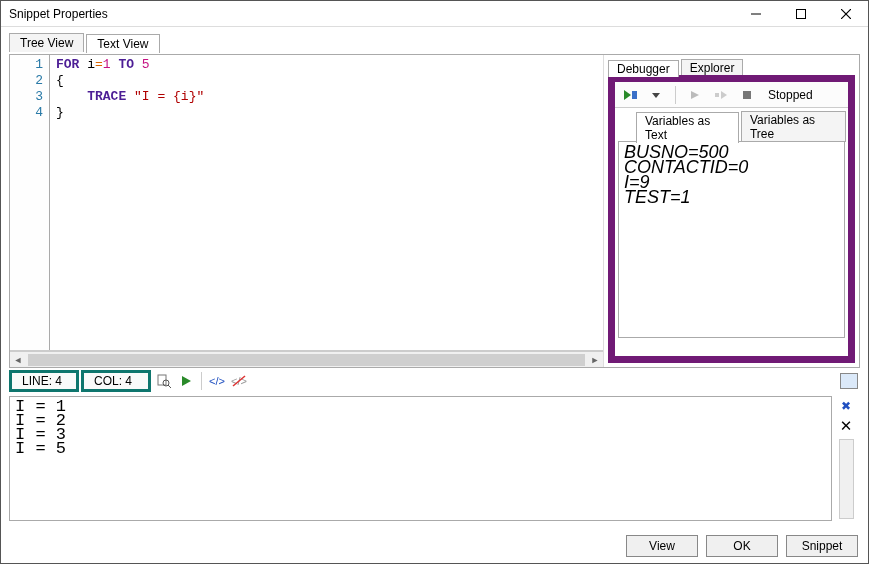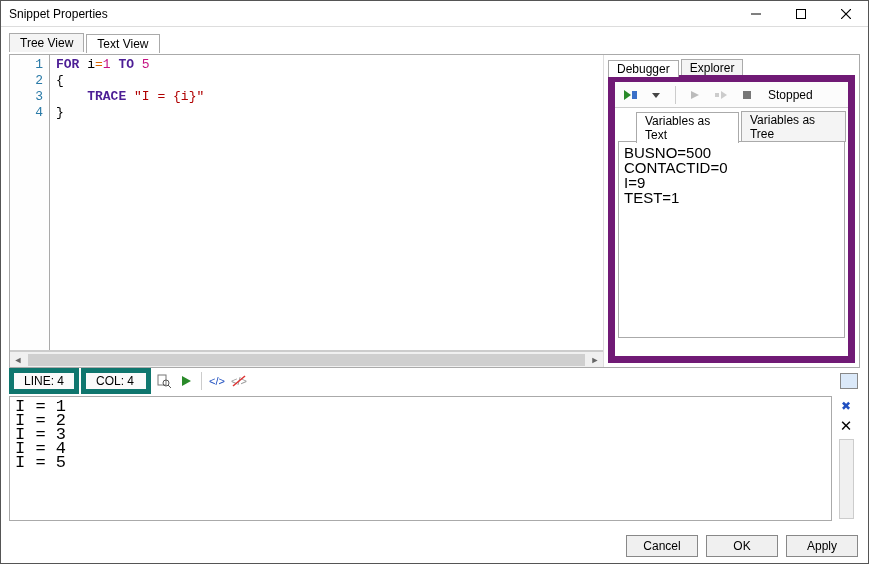--- a/index.html
+++ b/index.html
@@ -116,21 +116,21 @@
   .hscroll .thumb { background: #cfcfcf; height: 12px; margin: 2px; }
   .hscroll .arrow { width: 16px; text-align: center; font-size: 9px; color: #666; }
   .statusrow {
     height: 22px;
     display: flex;
     align-items: center;
     margin-top: 2px;
     gap: 0;
   }
   .statuscell {
-    border: 5px solid #0f766e;
+    border: 3px solid #0f766e;
     padding: 1px 10px;
     font-size: 12px;
     margin-right: 2px;
     background: #fafafa;
     min-width: 70px;
   }
   .sep { width: 1px; height: 18px; background: #ccc; margin: 0 4px; }
   .iconbtn { width: 20px; height: 18px; display: inline-flex; align-items: center; justify-content: center; margin: 0 1px; }
   .rightpanel {
     width: 255px;
@@ -175,24 +175,25 @@
     background: #f4f4f4;
     margin-right: 2px;
   }
   .vartab.active { background: #fff; position: relative; top: 1px; }
   .varbox {
     flex: 1;
     border: 1px solid #aaa;
     margin: -1px 3px 18px 3px;
     padding: 3px 5px;
     font-family: Arial, sans-serif;
-    font-size: 15px;
+    font-size: 18px;
     line-height: 15px;
     overflow: auto;
     background: #fff;
+    font-style: italic;
   }
   .outputstrip {
     height: 125px;
     display: flex;
     margin-top: 4px;
   }
   .output {
     flex: 1;
     border: 1px solid #aaa;
     font-family: "Courier New", monospace;
@@ -369,28 +370,27 @@
         </svg>
     </span>
     <div class="cornerbox"></div>
   </div>
 
   <div class="outputstrip">
     <div class="output">
       <div>I = 1</div>
       <div>I = 2</div>
       <div>I = 3</div>
-      <div>I = 4</div>
       <div>I = 5</div>
     </div>
     <div class="outputside">
       <span style="color:#2050c0;font-size:12px;">✖</span>
       <span style="font-size:15px;">✕</span>
       <div class="outscroll"></div>
     </div>
   </div>
 </div>
 
 <div class="btnrow">
-  <button class="btn">Cancel</button>
+  <button class="btn">View</button>
   <button class="btn">OK</button>
-  <button class="btn">Apply</button>
+  <button class="btn">Snippet</button>
 </div>
 
 </body></html>

